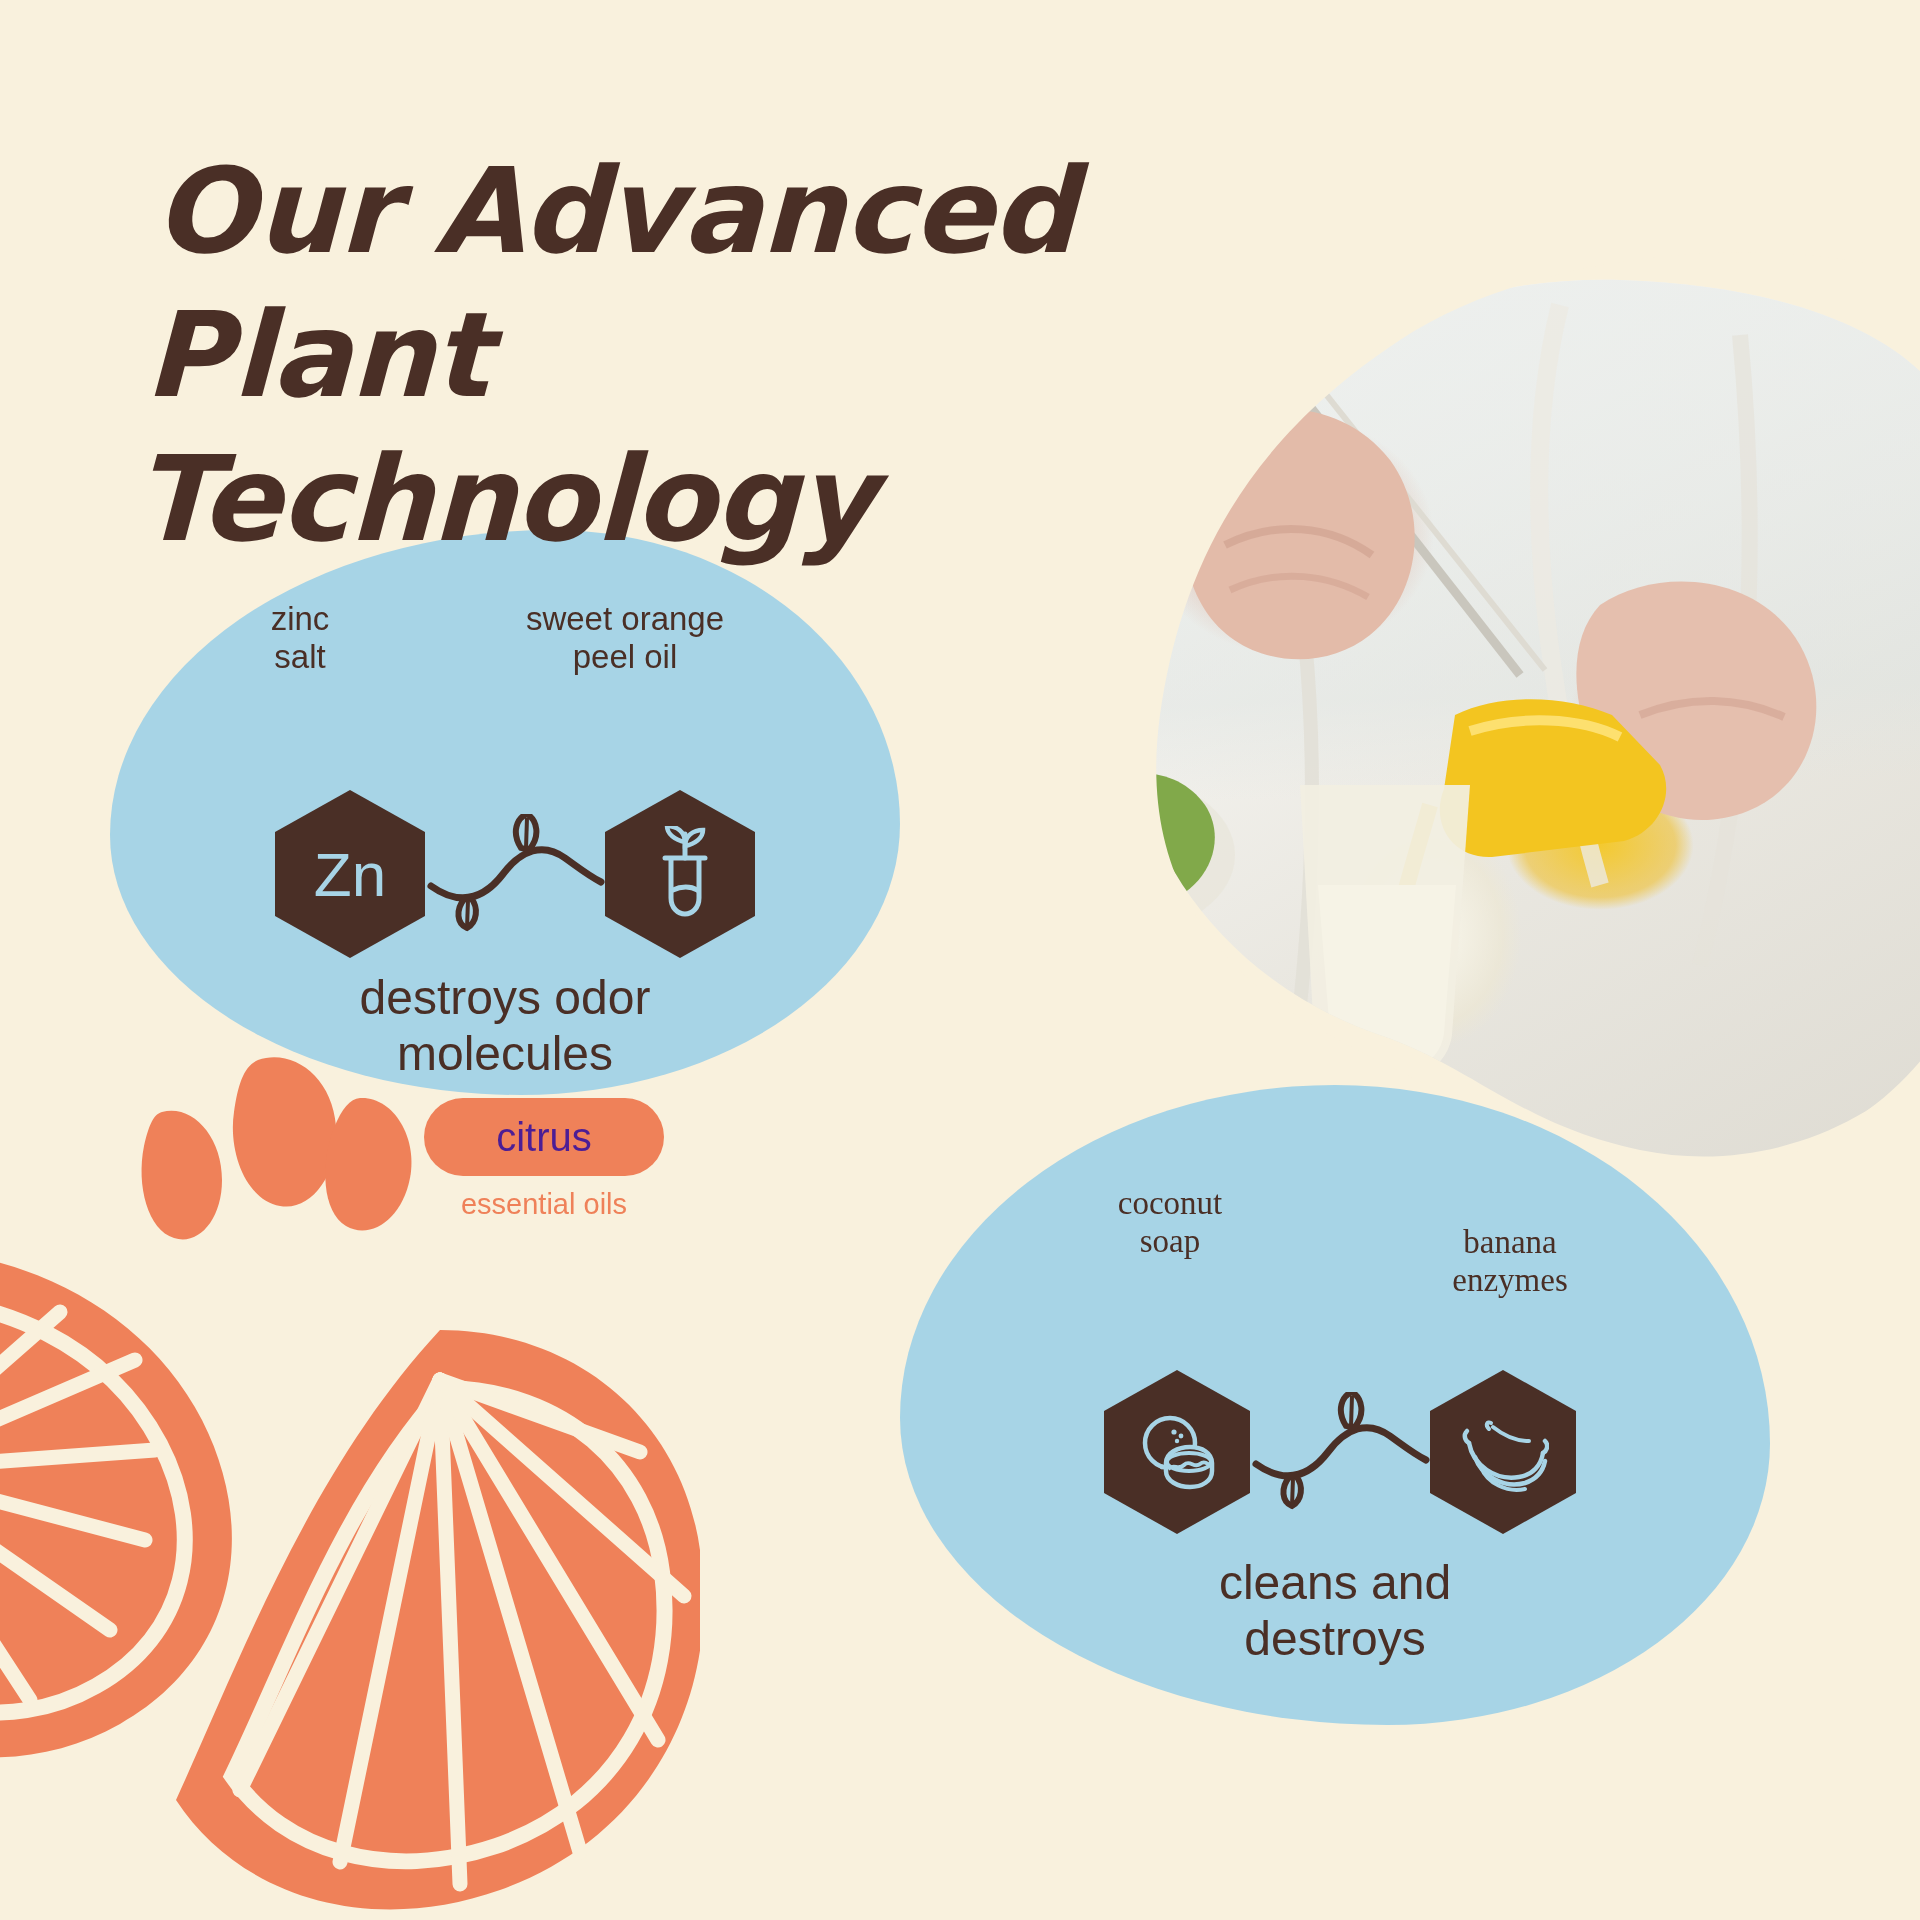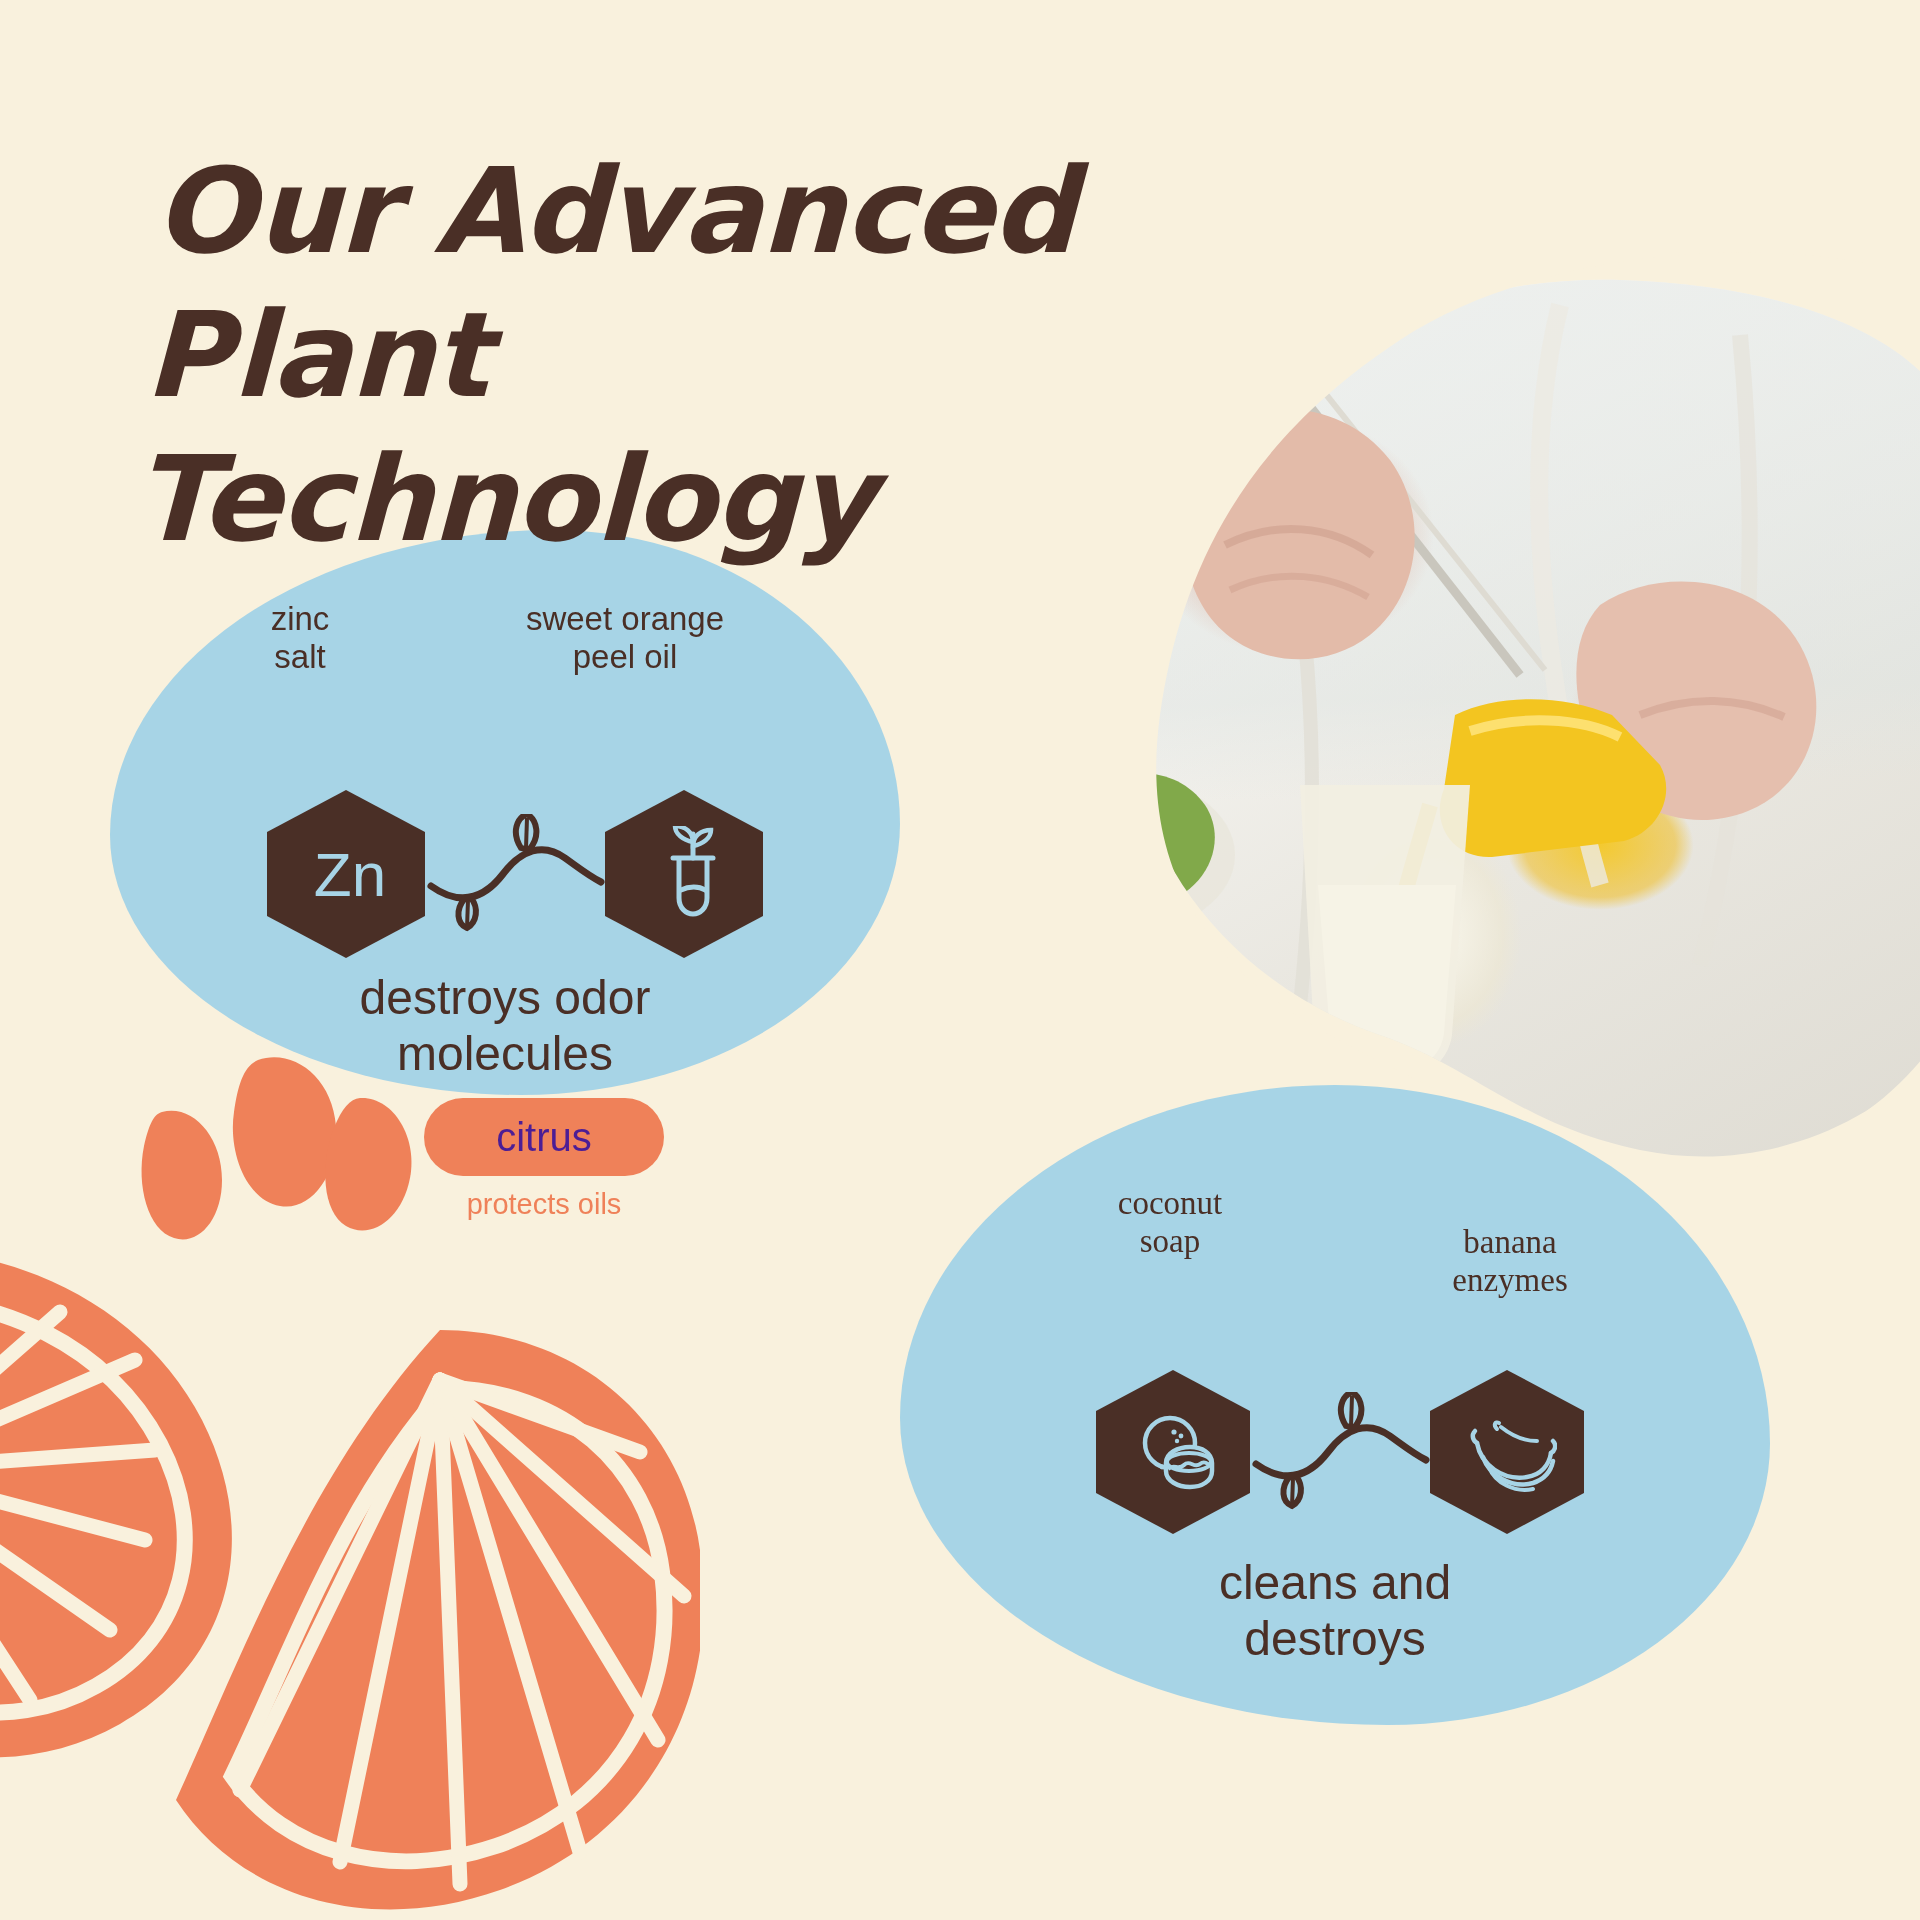--- a/index.html
+++ b/index.html
@@ -86,21 +86,20 @@
     color:#4a2f26; font-size:48px; line-height:1.16; font-weight:400;
     white-space:pre-line;
   }
 
   .hex{
     width:150px;height:168px;
     background:#4a2f26;
     clip-path: polygon(50% 0%, 100% 25%, 100% 75%, 50% 100%, 0% 75%, 0% 25%);
     display:flex;align-items:center;justify-content:center;
     flex:0 0 auto;
-    padding-left:8px;
   }
   .hex.sm{width:146px;height:164px;}
   .hex-zn{
     color:#a7d4e6; font-size:62px; font-weight:400; letter-spacing:0px;
     font-family:"Liberation Sans", sans-serif;
   }
   .vine{flex:0 0 auto;}
 
   
   .citrus-pill{
@@ -292,15 +291,15 @@
         <path d="M500 380 L 718 740"></path>
         <path d="M500 380 L 744 596"></path>
         <path d="M500 380 L 700 452"></path>
       </g>
     </g>
   </svg>
 
   <div class="citrus-pill">
     <span>citrus</span>
   </div>
-  <div class="citrus-sub">protects oils</div>
+  <div class="citrus-sub">essential oils</div>
 
 </div>
 
 </body></html>

